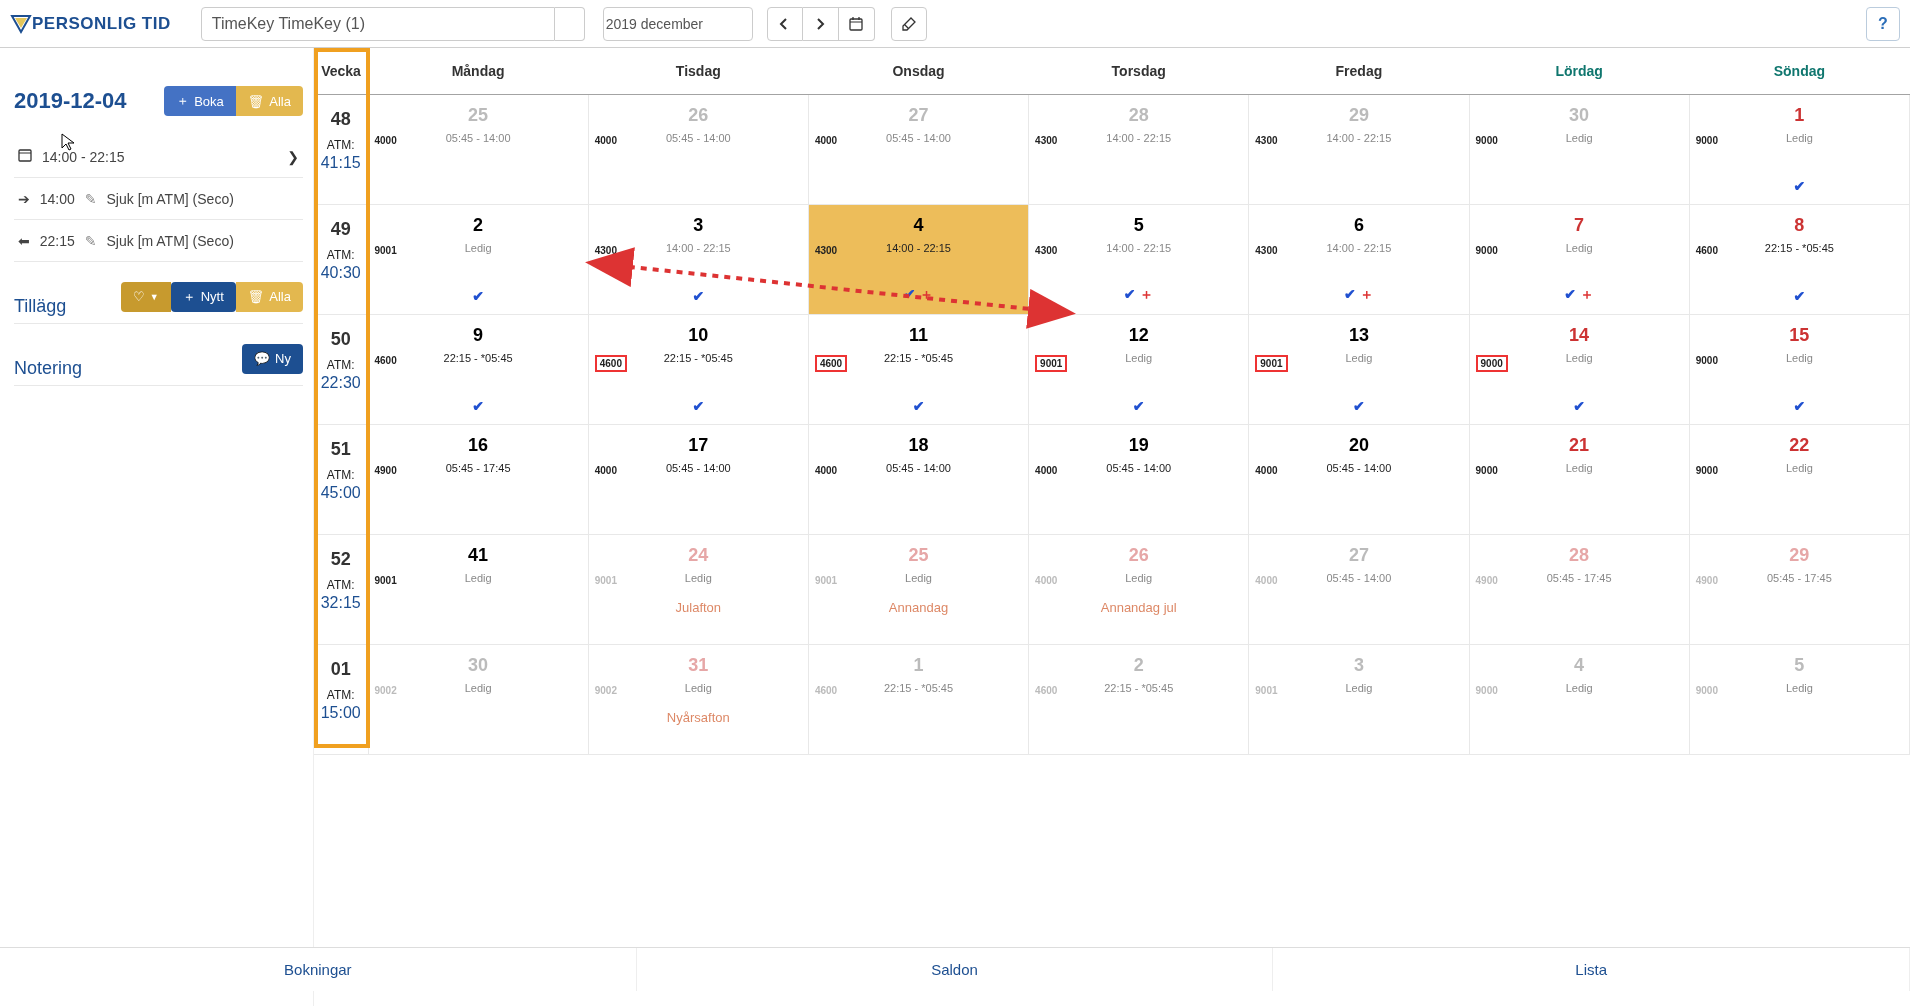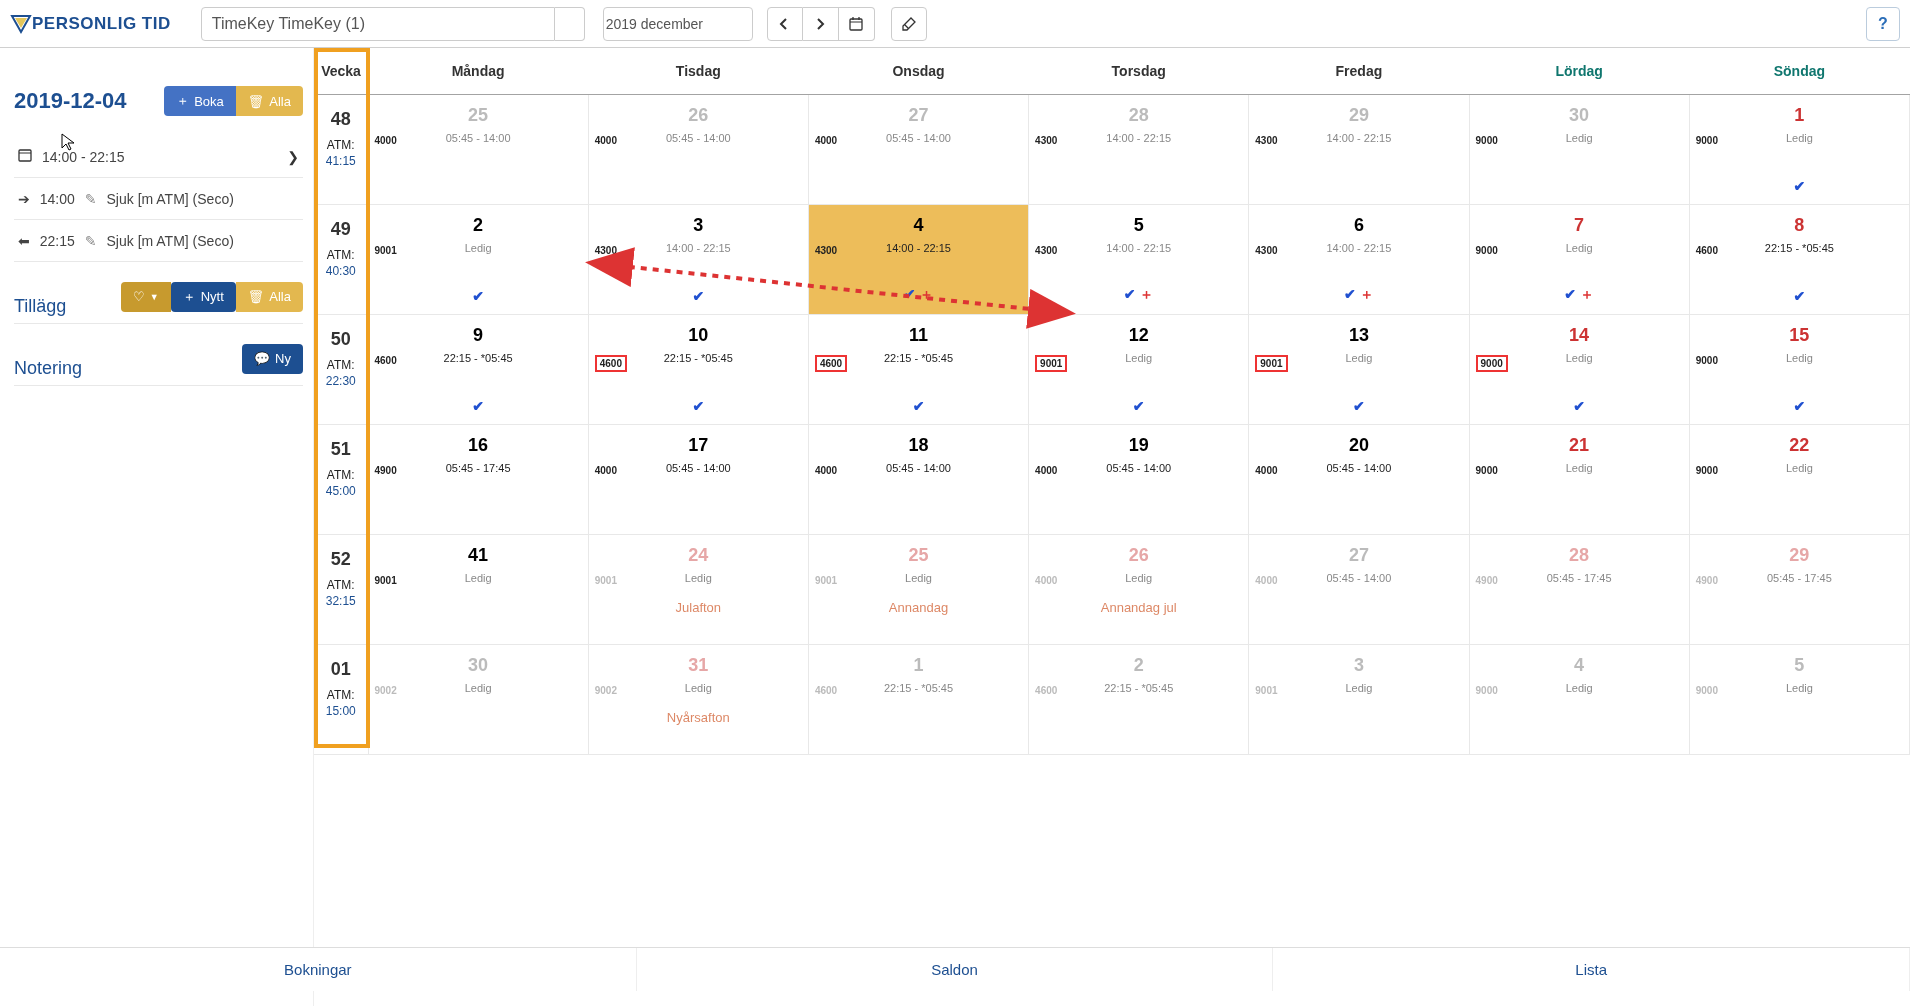--- a/index.html
+++ b/index.html
@@ -40,21 +40,21 @@
 
 .calendar-wrap { flex: 1; position: relative; padding: 0; overflow:hidden;}
 .cal-table { width: 100%; border-collapse: collapse; table-layout: fixed; }
 .cal-table th { height: 46px; font-weight: bold; font-size: 14px; color: #333; border-bottom: 1px solid #a3a3a3; }
 .cal-table th.weeknum { width: 54px; color: #333; }
 .cal-table th.weekend { color: #0f766e; }
 .cal-table td { height: 110px; border-right: 1px solid #e8e8e8; border-bottom: 1px solid #e8e8e8; vertical-align: top; position: relative; }
 .cal-table td.week-cell { text-align: center; font-size: 14px; padding-top: 14px; }
 .cal-table td.week-cell .wknum { font-size: 18px; font-weight: bold; color: #333; }
 .cal-table td.week-cell .atm-lbl { margin-top: 8px; font-size: 12px; color: #222; }
-.cal-table td.week-cell .atm-val { color: #1d4f91; font-size: 12px; margin-top: 2px; }
+.cal-table td.week-cell .atm-val { color: #1d4f91; font-size: 16px; margin-top: 2px; }
 .day-num { text-align: center; font-size: 18px; font-weight: bold; margin-top: 10px; }
 .day-num.dim { color: #bbb; }
 .day-num.dimred { color: #e6a7a7; }
 .day-num.red { color: #c33; }
 .day-code { position: absolute; top: 40px; left: 6px; font-size: 10px; font-weight: bold; color: #222; }
 .day-code.dim { color: #bbb; }
 .day-code.boxed { border: 2px solid #e33; padding: 1px 3px; }
 .day-time { text-align: center; font-size: 11px; margin-top: 6px; color: #888; }
 .day-time.dk { color: #222; }
 .day-extra { text-align: center; font-size: 13px; color: #d86; margin-top: 16px; }

